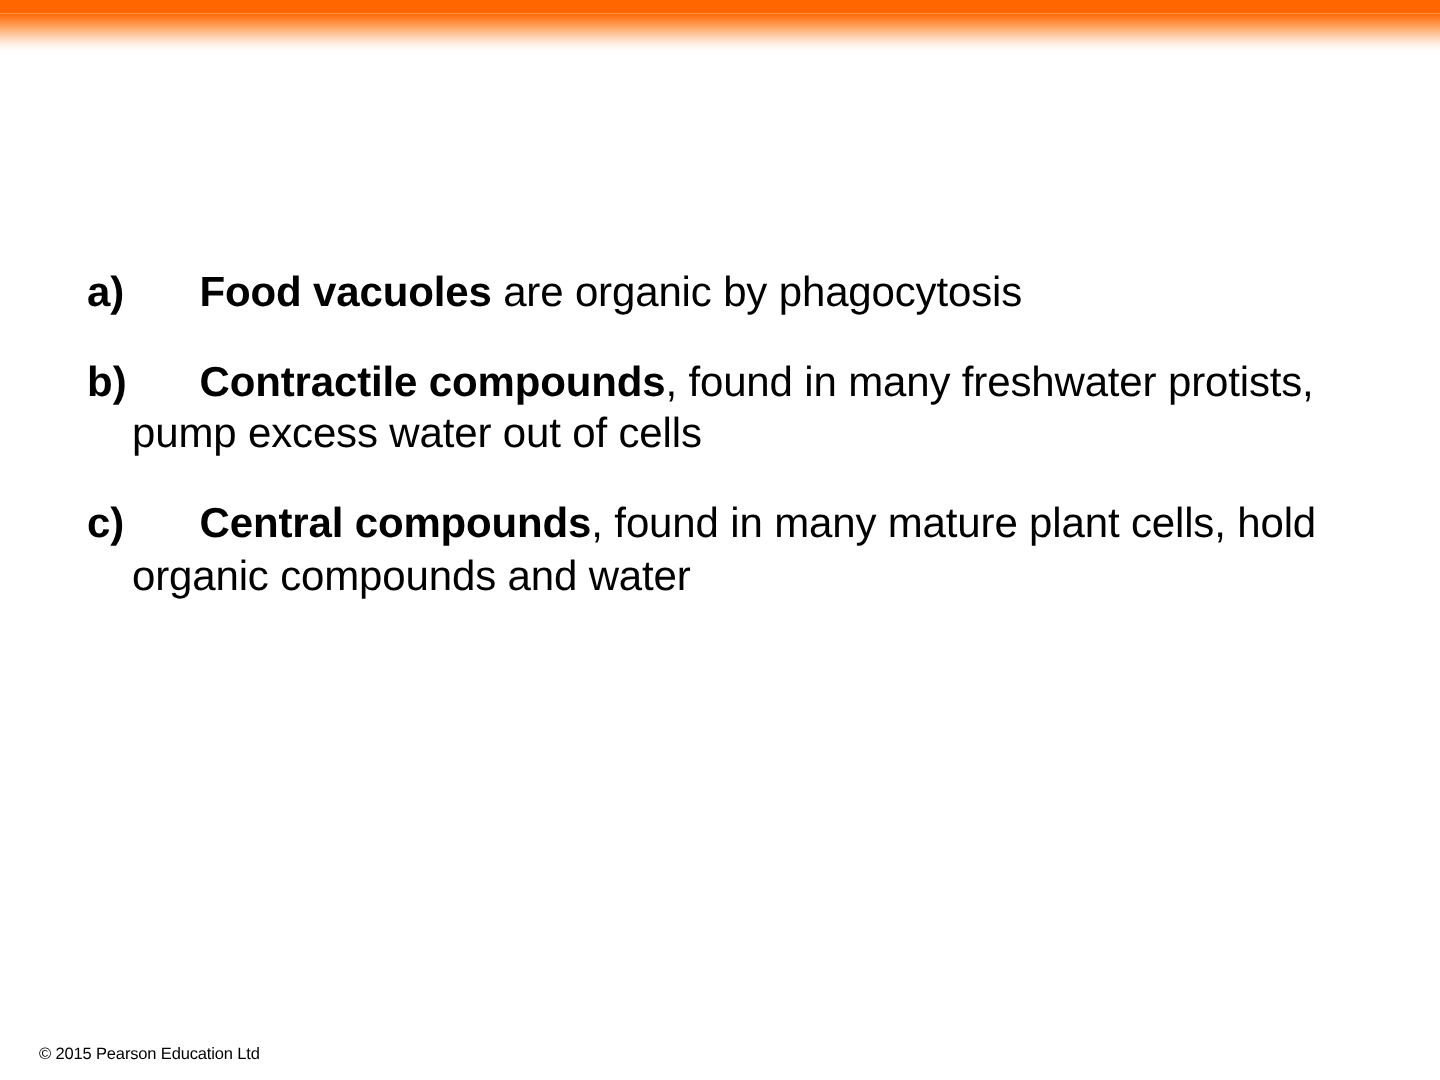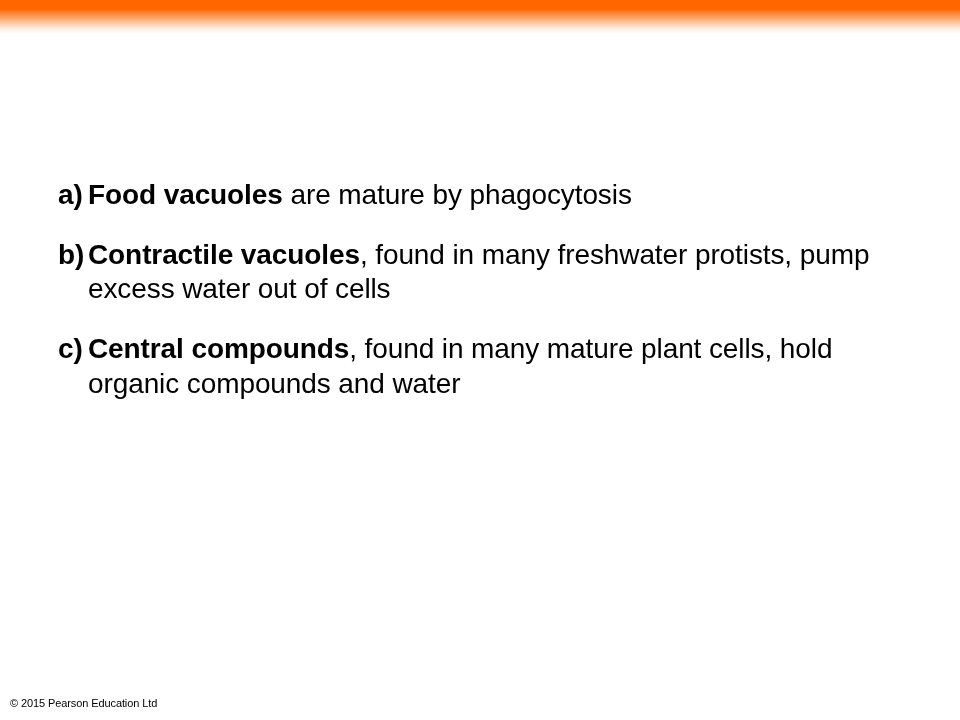--- a/index.html
+++ b/index.html
@@ -79,26 +79,27 @@
   .item-text {
     flex: 1 1 auto;
     font-size: 28px;
     font-weight: normal;
     color: #000000;
     line-height: 1.22;
     letter-spacing: -0.1px;
   }
   .item-text .lead {
     font-weight: bold;
+    margin-left: 45px;
   }
 
   
   .footer {
     position: absolute;
-    left: 10px;
+    left: 26px;
     top: 697px;
     font-size: 11px;
     font-weight: normal;
     color: #000000;
     letter-spacing: -0.1px;
     white-space: nowrap;
   }
 </style>
 </head>
 <body>
@@ -107,26 +108,26 @@
 
   <div class="top-band">
     <div class="top-band-solid"></div>
     <div class="top-band-fade"></div>
   </div>
 
   <div class="content">
 
     <div class="list-item">
       <div class="marker">a)</div>
-      <div class="item-text"><span class="lead">Food vacuoles</span><span class="rest"> are mature by phagocytosis</span></div>
+      <div class="item-text"><span class="lead">Food vacuoles</span><span class="rest"> are organic by phagocytosis</span></div>
     </div>
 
     <div class="list-item">
       <div class="marker">b)</div>
-      <div class="item-text"><span class="lead">Contractile vacuoles</span><span class="rest">, found in many freshwater protists, pump excess water out of cells</span></div>
+      <div class="item-text"><span class="lead">Contractile compounds</span><span class="rest">, found in many freshwater protists, pump excess water out of cells</span></div>
     </div>
 
     <div class="list-item">
       <div class="marker">c)</div>
       <div class="item-text"><span class="lead">Central compounds</span><span class="rest">, found in many mature plant cells, hold organic compounds and water</span></div>
     </div>
 
   </div>
 
   <div class="footer">© 2015 Pearson Education Ltd</div>

